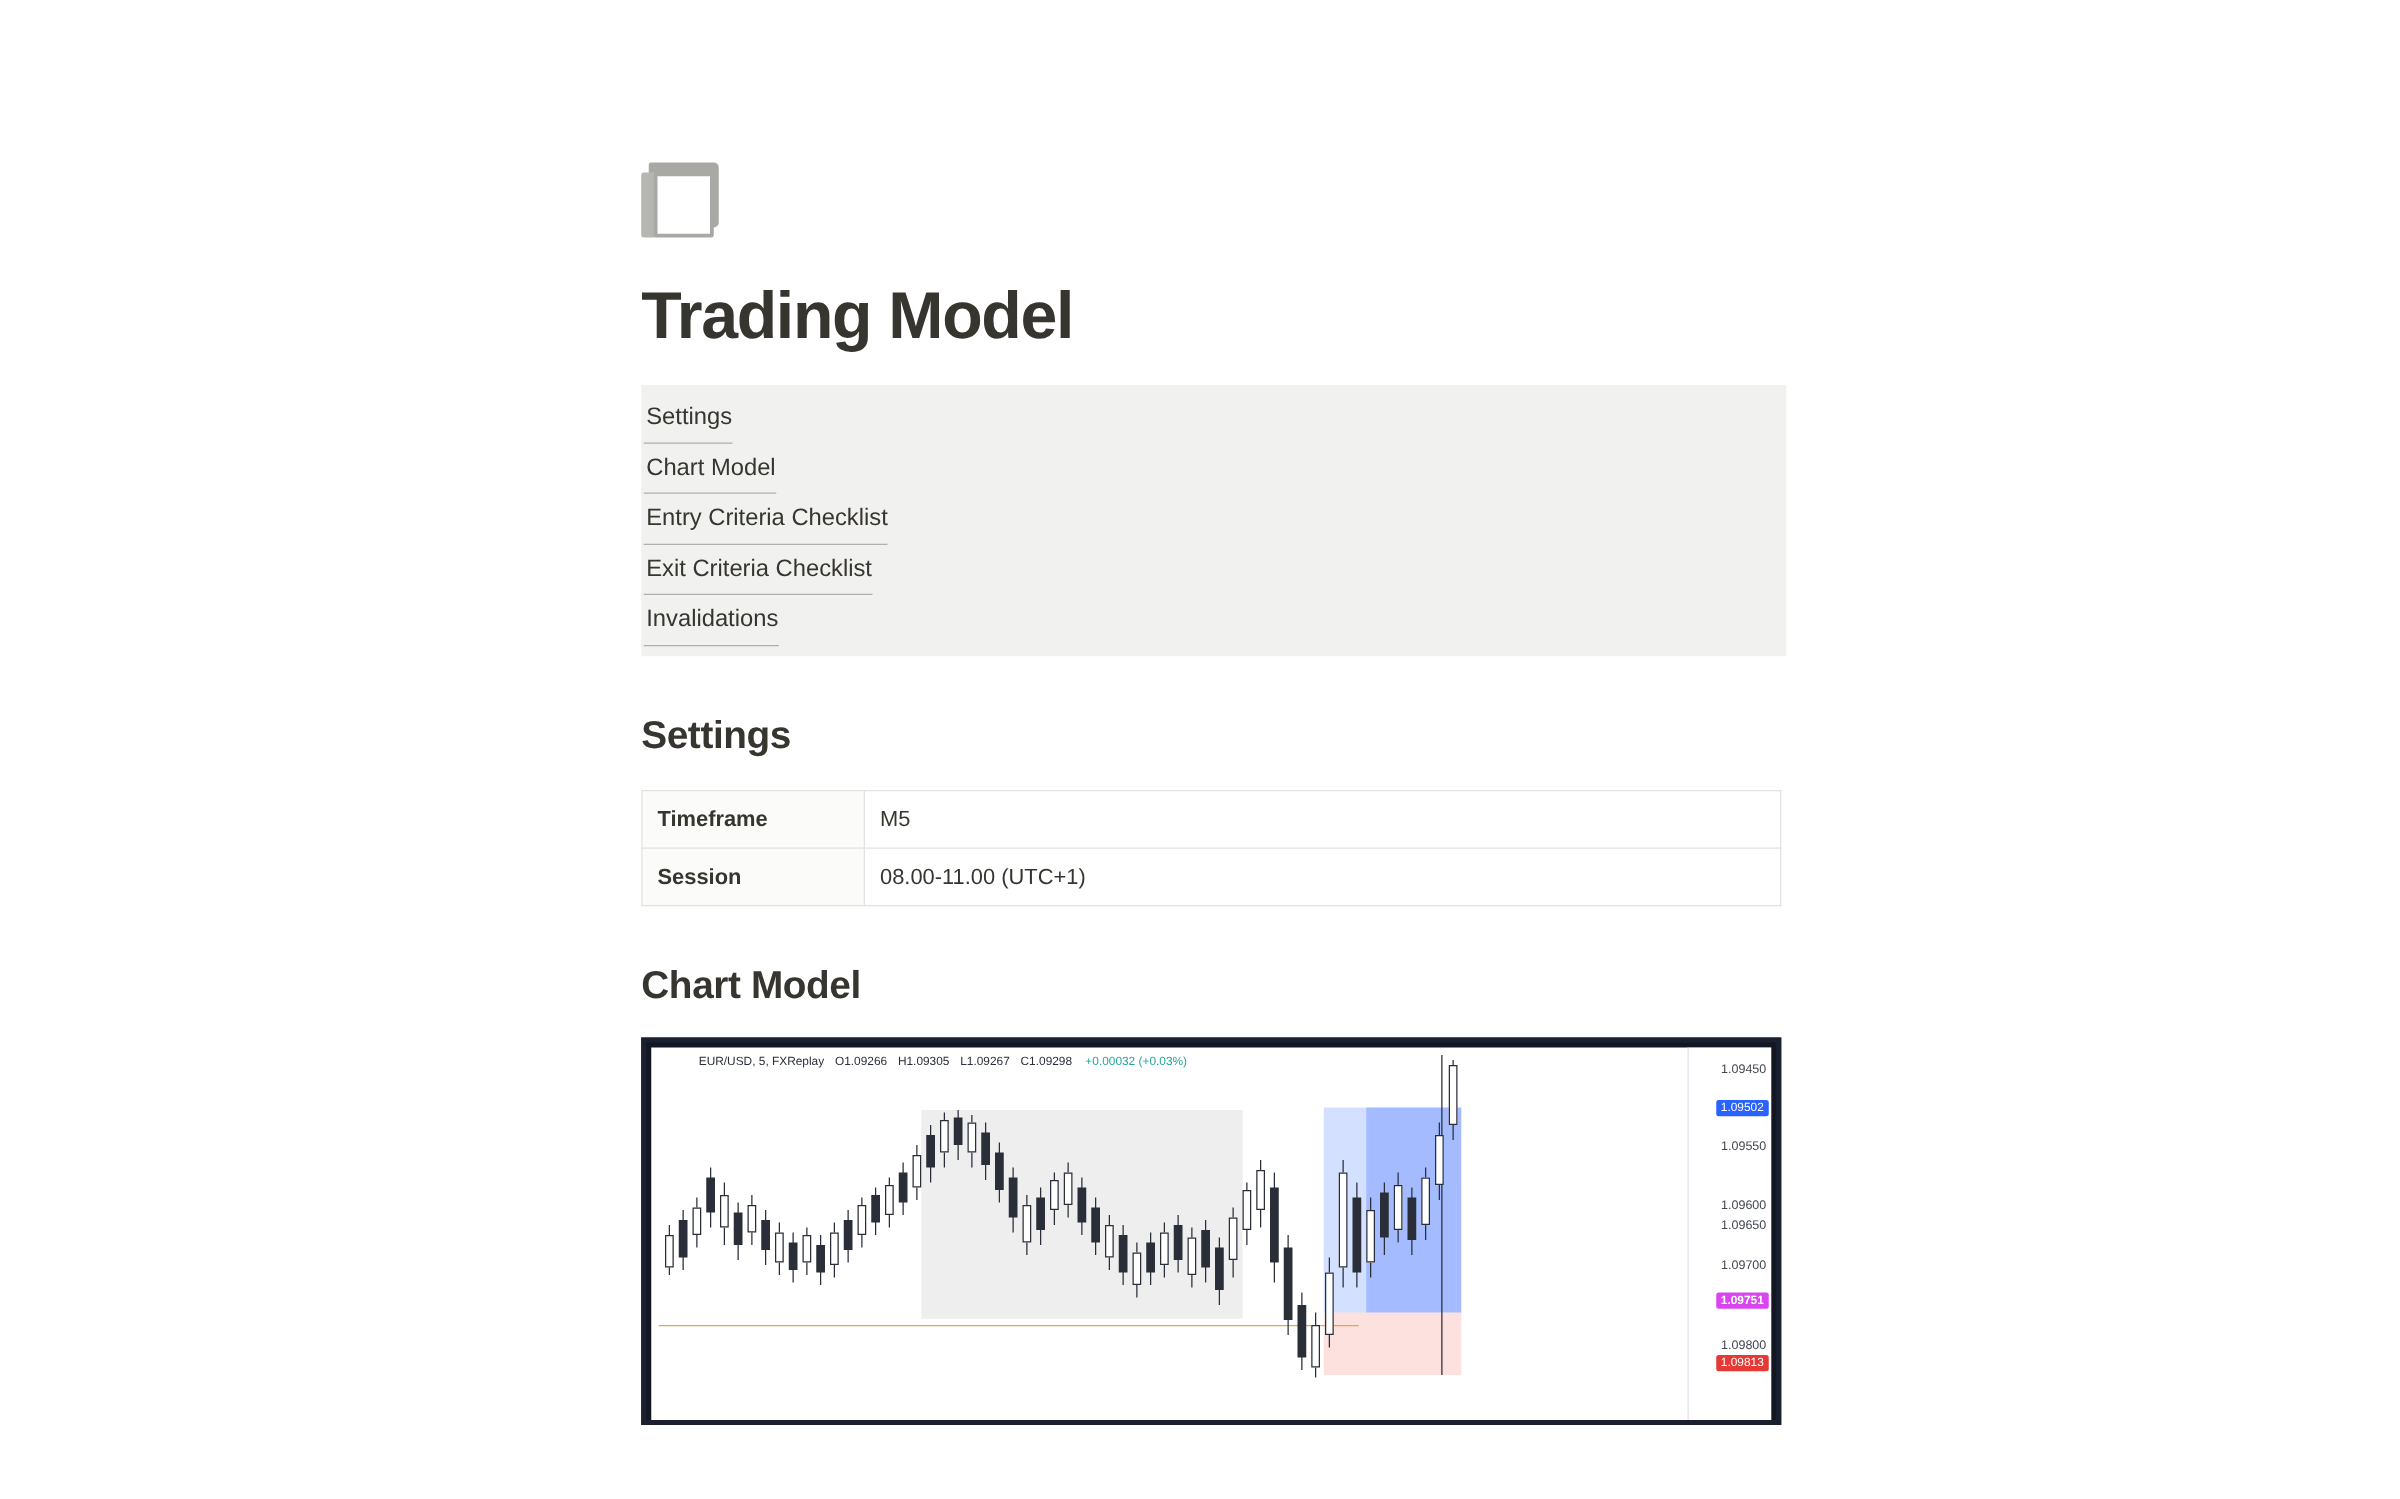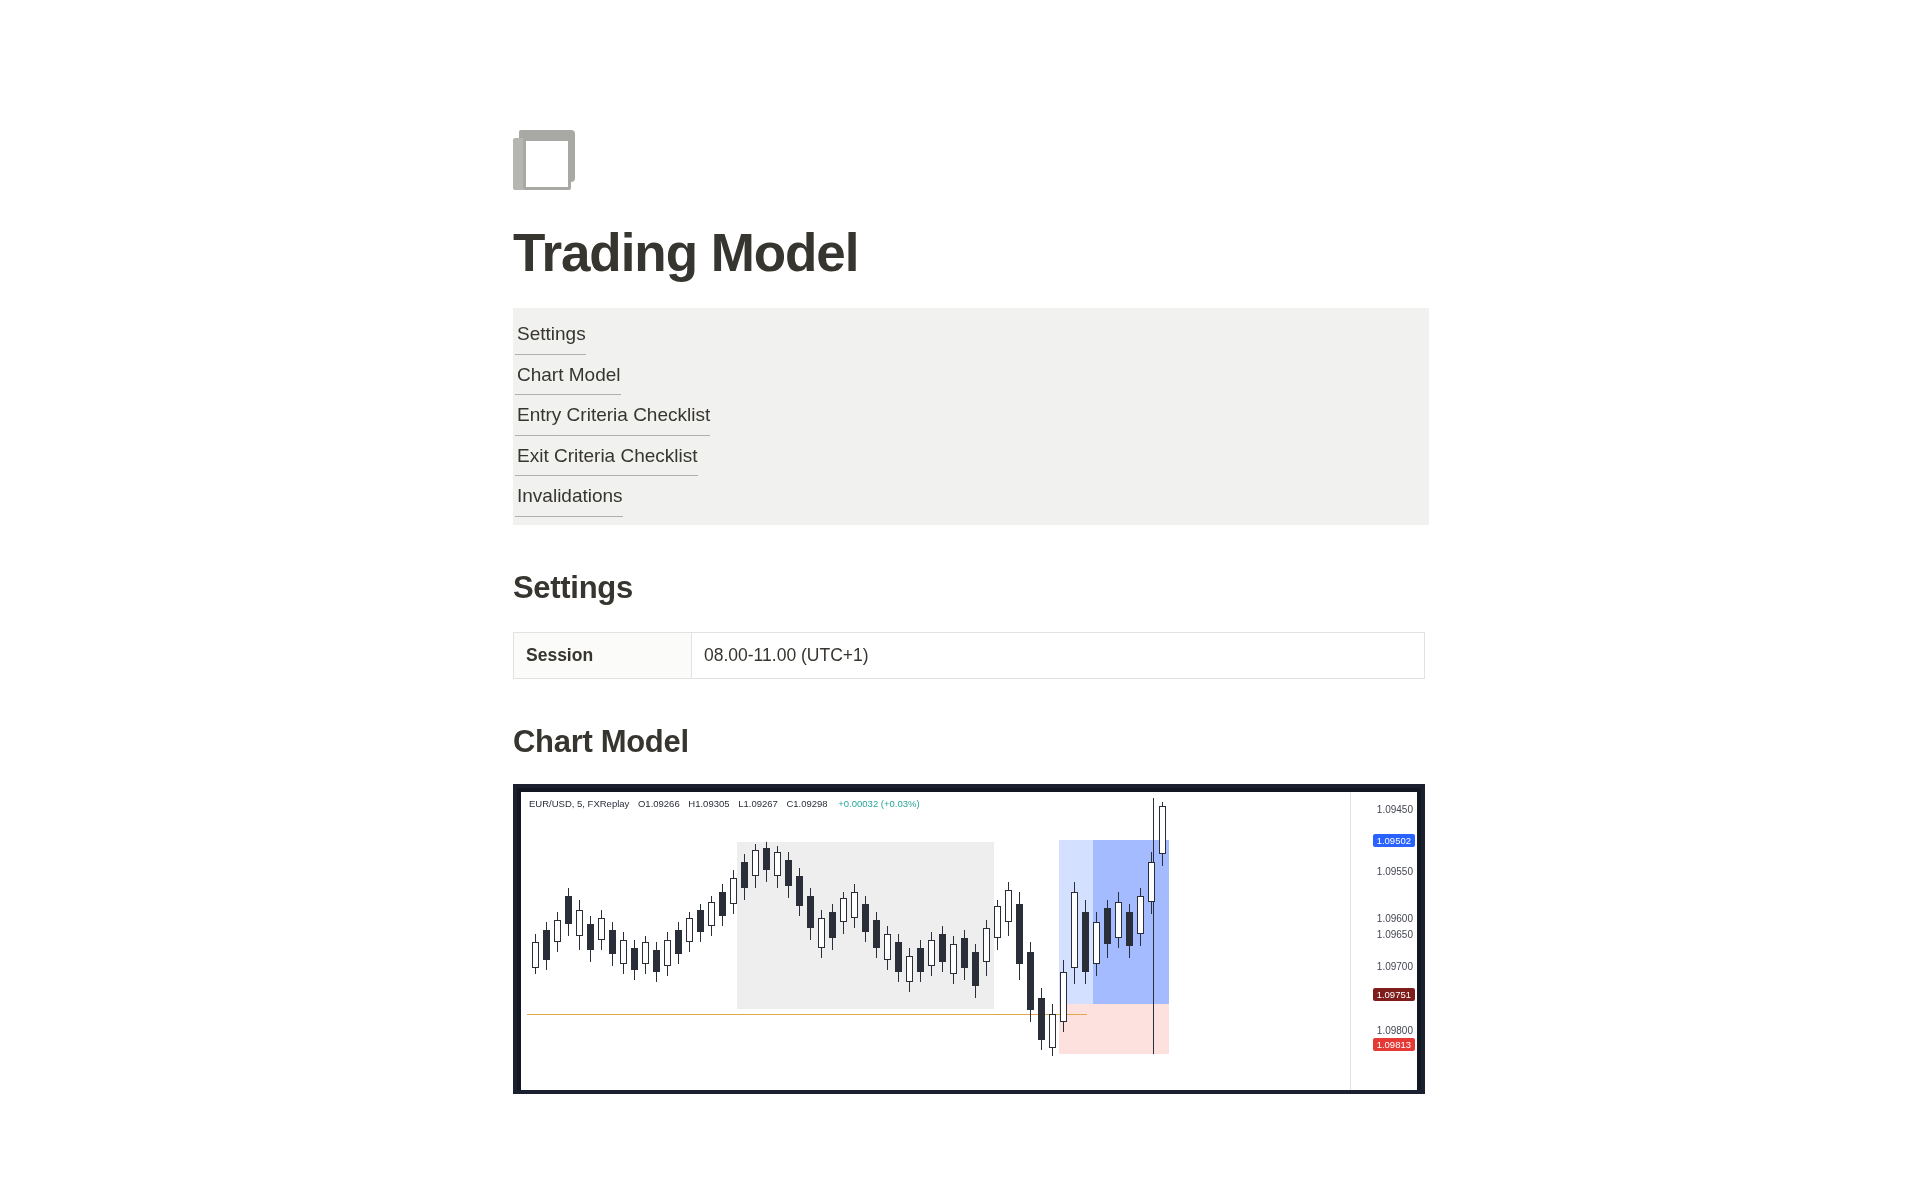--- a/index.html
+++ b/index.html
@@ -147,21 +147,21 @@
   }
   .chart-legend {
     position: absolute;
     left: 8px;
     top: 6px;
     font-size: 9.5px;
     font-family: "Liberation Sans", sans-serif;
     color: #2a2e39;
     white-space: nowrap;
   }
-  .chart-legend .sym { font-weight: normal; }
+  .chart-legend .sym { font-weight: normal; margin-left: 30px; }
   .chart-legend .ohlc { margin-left: 6px; }
   .chart-legend .chg { margin-left: 8px; color: #26a69a; }
 
   .price-axis {
     position: absolute;
     right: 0;
     top: 0;
     bottom: 0;
     width: 66px;
     background: #ffffff;
@@ -176,21 +176,21 @@
   .price-tag {
     position: absolute;
     right: 2px;
     font-size: 9.5px;
     color: #ffffff;
     padding: 1px 4px;
     border-radius: 2px;
     white-space: nowrap;
   }
   .price-tag.blue { background: #2962ff; }
-  .price-tag.grey { background: #7f1d1d; }
+  .price-tag.grey { background: #d946ef; font-weight: bold; }
   .price-tag.red  { background: #e53935; }
 
   .zone {
     position: absolute;
   }
   .zone.grey-range { background: #eeeeee; }
   .zone.blue-box   { background: rgba(41,98,255,0.20); }
   .zone.blue-box2  { background: rgba(41,98,255,0.28); }
   .zone.pink-box   { background: rgba(244,67,54,0.16); }
   .hline {
@@ -232,20 +232,24 @@
       <a class="toc-item">Chart Model</a>
       <a class="toc-item">Entry Criteria Checklist</a>
       <a class="toc-item">Exit Criteria Checklist</a>
       <a class="toc-item">Invalidations</a>
     </div>
 
     <h2 class="section-heading">Settings</h2>
 
     <table class="settings-table">
       <tbody>
+        <tr>
+          <td class="key">Timeframe</td>
+          <td class="val">M5</td>
+        </tr>
         <tr>
           <td class="key">Session</td>
           <td class="val">08.00-11.00 (UTC+1)</td>
         </tr>
       </tbody>
     </table>
 
     <h2 class="section-heading">Chart Model</h2>
 
     <div class="chart-wrap">

